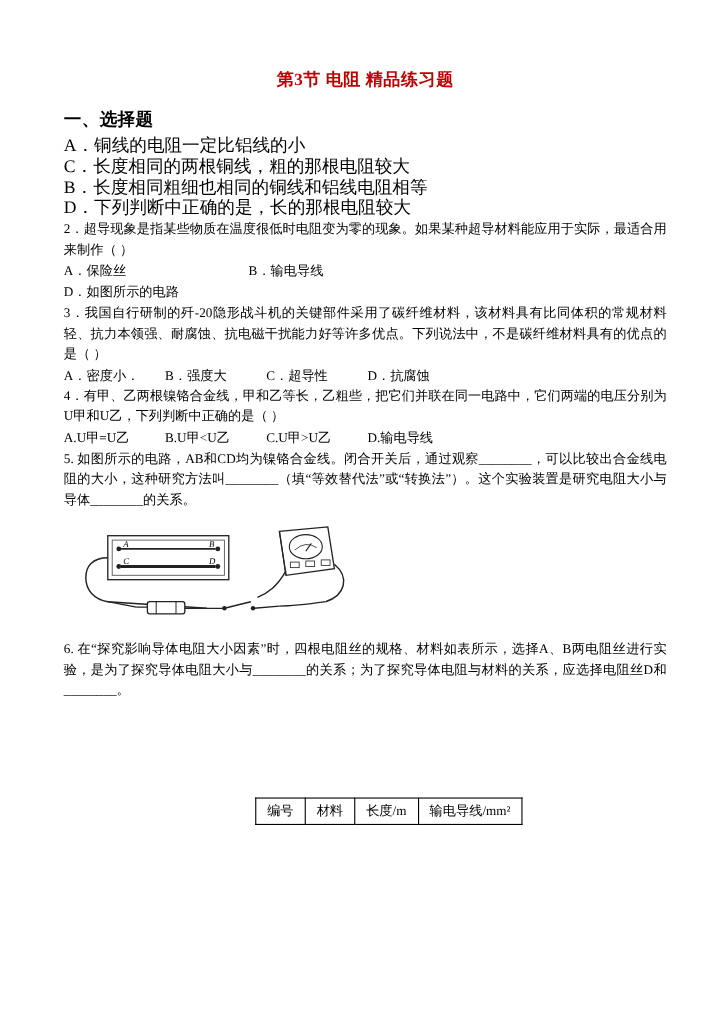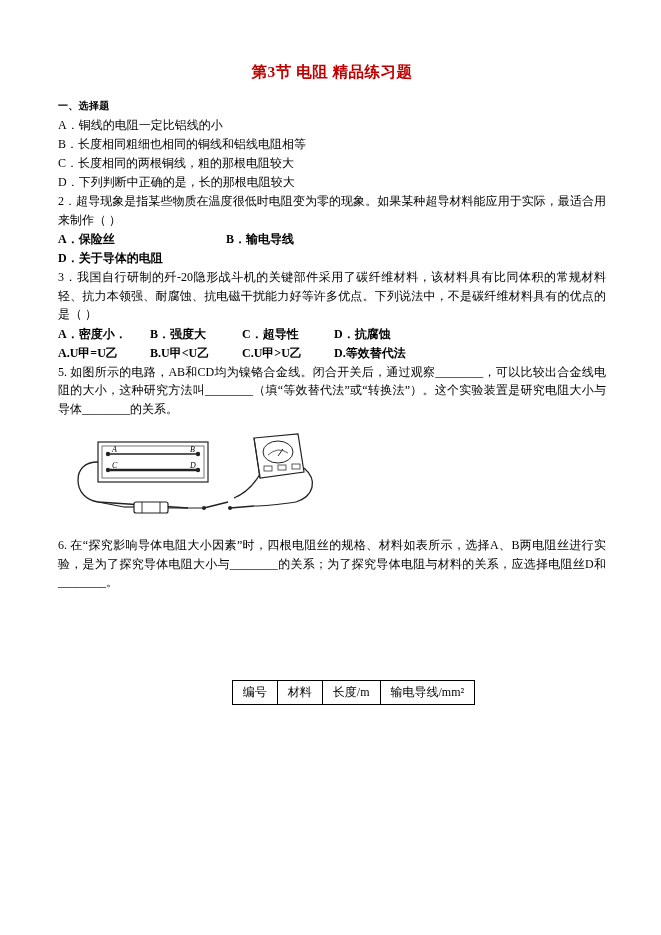--- a/index.html
+++ b/index.html
@@ -32,44 +32,43 @@
     color: #c00000;
     font-weight: bold;
     font-size: 15.5px;
     text-align: center;
     letter-spacing: 0.5px;
     margin: 0 0 16px 0;
     font-family: "Liberation Serif", serif;
   }
   .section-head {
     font-weight: bold;
-    font-size: 10px;
+    font-size: 16px;
     margin: 6px 0 3px 0;
     letter-spacing: 0.3px;
   }
   .q {
     font-size: 12px;
     line-height: 18.5px;
     margin: 0 0 1px 0;
     text-align: justify;
   }
   .opt-line {
-    font-size: 12px;
+    font-size: 16px;
     line-height: 19px;
     margin: 0;
     white-space: pre;
   }
   .opt-row {
     display: flex;
     font-size: 12px;
     line-height: 19px;
   }
   .opt-row > span {
     display: inline-block;
-    font-weight: bold;
   }
   .w-half { width: 168px; }
   .w-q4 { width: 92px; }
   .figure-wrap {
     position: relative;
     height: 108px;
     margin: 4px 0 6px 0;
   }
   .fig {
     position: absolute;
@@ -98,46 +97,47 @@
 <body>
 
 <div class="page">
   <div class="content">
 
     <div class="doc-title">第3节 电阻 精品练习题</div>
 
     <div class="section-head">一、选择题</div>
 
     <div class="opt-line">A．铜线的电阻一定比铝线的小</div>
+    <div class="opt-line">C．长度相同的两根铜线，粗的那根电阻较大</div>
     <div class="opt-line">B．长度相同粗细也相同的铜线和铝线电阻相等</div>
-    <div class="opt-line">C．长度相同的两根铜线，粗的那根电阻较大</div>
     <div class="opt-line">D．下列判断中正确的是，长的那根电阻较大</div>
 
     <div class="q">2．超导现象是指某些物质在温度很低时电阻变为零的现象。如果某种超导材料能应用于实际，最适合用来制作（    ）</div>
     <div class="opt-row">
       <span class="w-half">A．保险丝</span>
       <span>B．输电导线</span>
     </div>
     <div class="opt-row">
-      <span>D．关于导体的电阻</span>
+      <span>D．如图所示的电路</span>
     </div>
 
     <div class="q">3．我国自行研制的歼-20隐形战斗机的关键部件采用了碳纤维材料，该材料具有比同体积的常规材料轻、抗力本领强、耐腐蚀、抗电磁干扰能力好等许多优点。下列说法中，不是碳纤维材料具有的优点的是（    ）</div>
     <div class="opt-row">
       <span class="w-q4">A．密度小．</span>
       <span class="w-q4">B．强度大</span>
       <span class="w-q4">C．超导性</span>
       <span>D．抗腐蚀</span>
     </div>
 
+    <div class="q">4．有甲、乙两根镍铬合金线，甲和乙等长，乙粗些，把它们并联在同一电路中，它们两端的电压分别为U甲和U乙，下列判断中正确的是（    ）</div>
     <div class="opt-row">
       <span class="w-q4">A.U甲=U乙</span>
       <span class="w-q4">B.U甲&lt;U乙</span>
       <span class="w-q4">C.U甲&gt;U乙</span>
-      <span>D.等效替代法</span>
+      <span>D.输电导线</span>
     </div>
 
 
     <div class="q">5. 如图所示的电路，AB和CD均为镍铬合金线。闭合开关后，通过观察________，可以比较出合金线电阻的大小，这种研究方法叫________（填“等效替代法”或“转换法”）。这个实验装置是研究电阻大小与导体________的关系。</div>
 
     <div class="figure-wrap">
       <svg class="fig" width="290" height="108" viewBox="0 0 290 108">
 
         <path d="M30 40 C16 40 10 48 10 58 C10 70 18 78 30 80 L120 86" fill="none" stroke="#222" stroke-width="1.3"></path>
 

